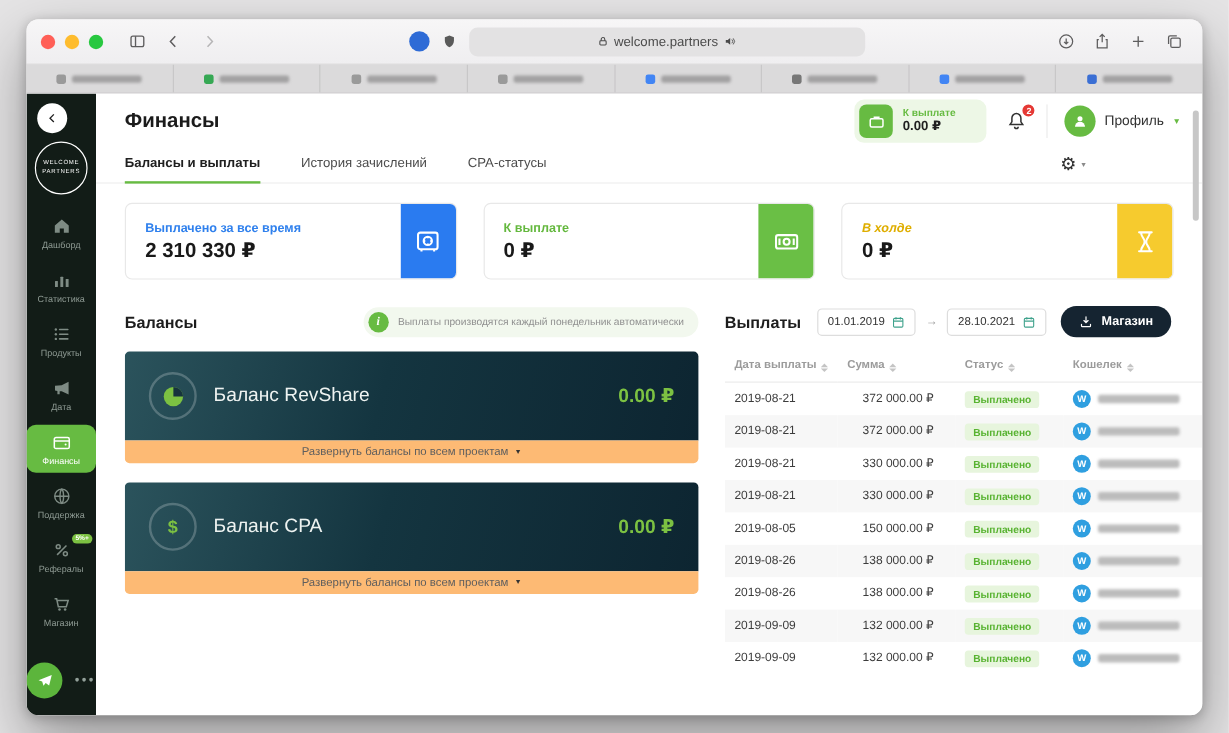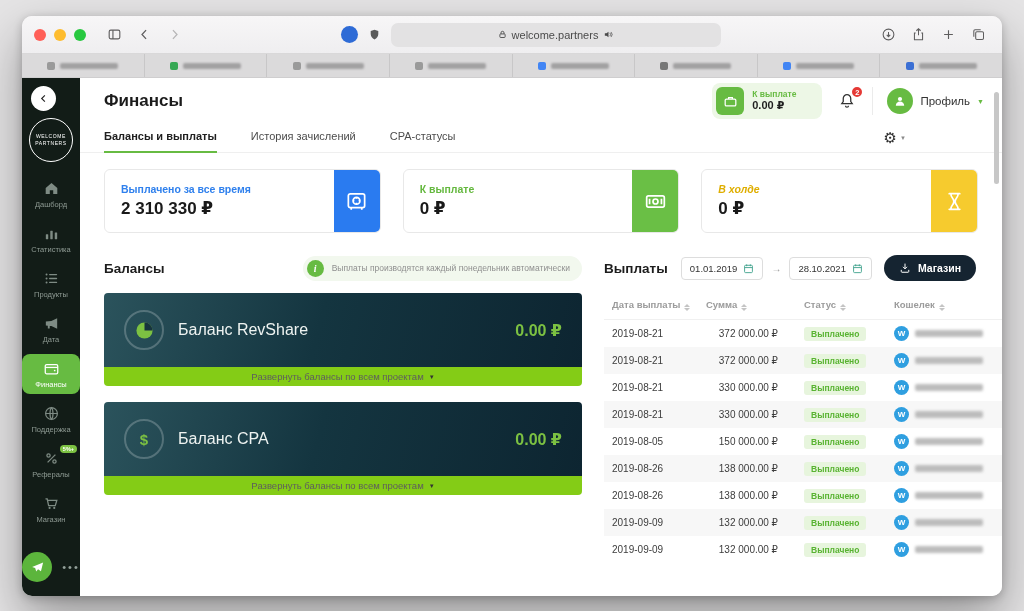--- a/index.html
+++ b/index.html
@@ -95,21 +95,21 @@
   .bic{width:17px;height:17px;border-radius:50%;background:#67bb42;color:#fff;font-size:10px;font-weight:bold;font-style:italic;display:flex;align-items:center;justify-content:center;font-family:"Liberation Serif",serif;flex:none}
   .btext{font-size:8.5px;color:#8f8f8f;line-height:1.2}
 
   .bwrap{margin-top:12px}
   .bwrap + .bwrap{margin-top:16px}
   .bcard{height:74px;border-radius:4px 4px 0 0;background:linear-gradient(105deg,#2b535c 0%,#143540 45%,#0d2531 100%);display:flex;align-items:center;padding:0 20px}
   .bcirc{width:40px;height:40px;border-radius:50%;border:2px solid rgba(255,255,255,.22);display:flex;align-items:center;justify-content:center;flex:none}
   .dollar{color:#7cc142;font-weight:bold;font-size:15px}
   .btitle2{color:#eef3f1;font-size:16px;margin-left:14px;white-space:nowrap}
   .bval{margin-left:auto;color:#7cc142;font-size:16px;font-weight:bold;white-space:nowrap}
-  .bfoot{height:19px;background:#84cc16;border-radius:0 0 4px 4px;display:flex;align-items:center;justify-content:center;gap:5px;font-size:9.5px;color:#5e5e5e;cursor:pointer}
+  .bfoot{height:19px;background:#fdba74;border-radius:0 0 4px 4px;display:flex;align-items:center;justify-content:center;gap:5px;font-size:9.5px;color:#5e5e5e;cursor:pointer}
   .car{font-size:6px;color:#333}
 
   .pctrl{display:flex;align-items:center;gap:8px}
   .dinput{display:flex;align-items:center;gap:6px;border:1px solid #ddd;border-radius:4px;height:23px;padding:0 8px;font-size:9.5px;color:#333;background:#fff;cursor:pointer;white-space:nowrap}
   .arrow{color:#999;font-size:10px}
   .exportbtn{height:26px;border:none;border-radius:13px;background:#152431;color:#fff;font-size:10.5px;font-weight:bold;display:flex;align-items:center;gap:7px;padding:0 15px;margin-left:4px;cursor:pointer;font-family:inherit;white-space:nowrap}
 
   table{border-collapse:collapse;width:460px;table-layout:fixed;margin-top:10px}
   th{font-size:9.5px;color:#9b9b9b;font-weight:bold;text-align:left;padding:8px 8px;border-bottom:1px solid #f0f0f0;white-space:nowrap;cursor:pointer}
   td{font-size:10px;color:#3c3c3c;padding:6px 8px;white-space:nowrap}

